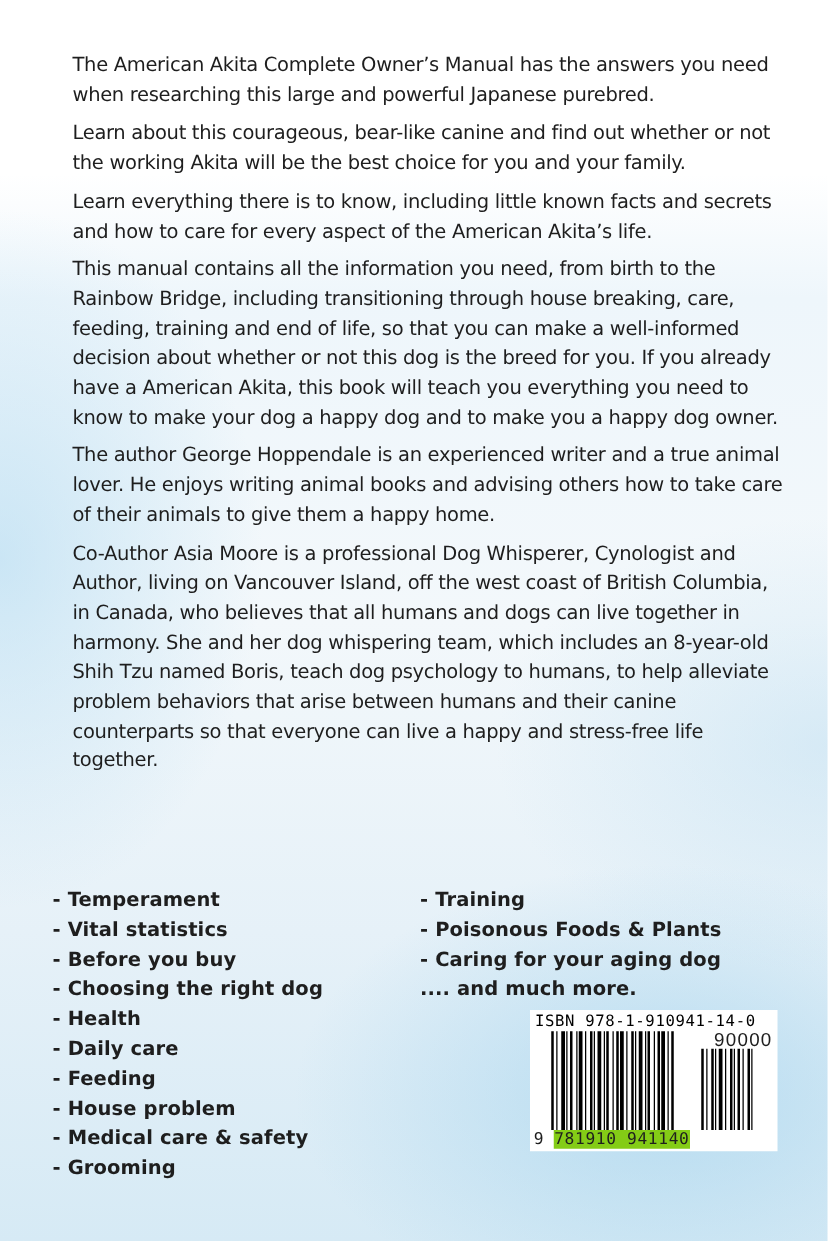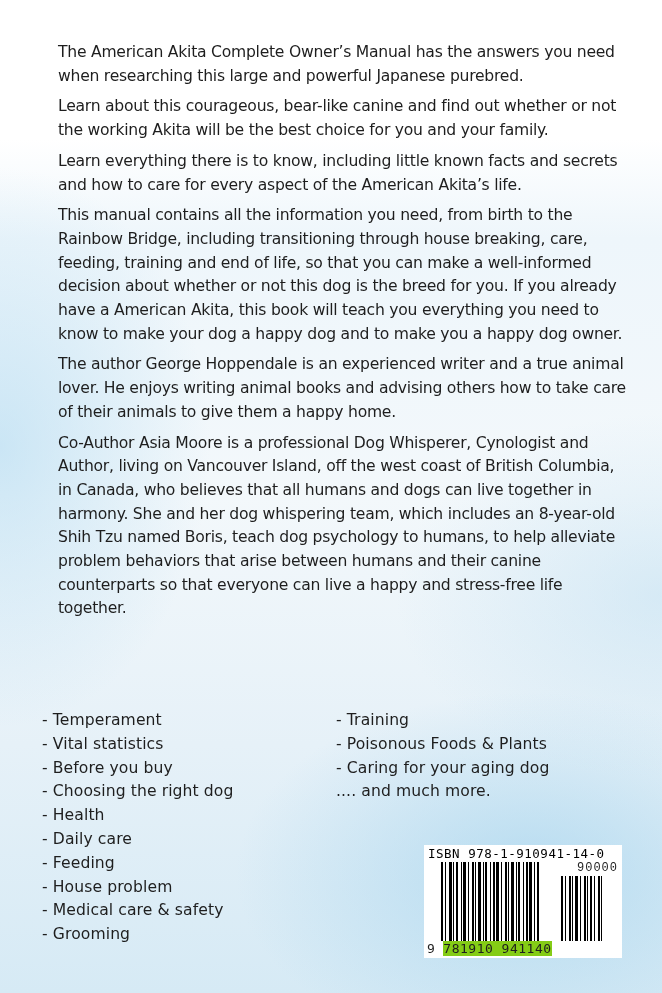--- a/index.html
+++ b/index.html
@@ -16,33 +16,33 @@
   .content { position:absolute; left:42px; top:41px; width:585px; }
   p.para {
     margin:0 0 7px 16px;
     font-size:15.6px; line-height:23.7px; letter-spacing:-0.25px;
   }
   .covered { margin-top:5px; font-size:15.6px; line-height:23.7px; letter-spacing:-0.2px; }
   .lists { position:absolute; left:42px; top:709px; width:585px; }
   .col { position:absolute; top:0; }
   .col.left { left:0; }
   .col.right { left:294px; }
-  .item { font-size:15.6px; line-height:23.8px; white-space:nowrap; letter-spacing:0.1px; }
+  .item { font-size:15.6px; line-height:23.8px; white-space:nowrap; letter-spacing:0.1px;font-weight:bold; }
   .barcode {
-    position:absolute; left:424px; top:845px; width:198px; height:113px;
+    position:absolute; left:424px; top:808px; width:198px; height:113px;
     background:#ffffff; box-sizing:border-box; padding:2px 4px;
   }
   .isbn-text {
     font-family:"DejaVu Sans Mono", monospace; font-size:12.5px; letter-spacing:0.5px;
     line-height:13px; color:#000; white-space:nowrap;
   }
   .bars { position:absolute; left:17px; top:17px; width:113px; height:82px; display:flex; }
   .bars2 { position:absolute; left:137px; top:31px; width:56px; height:65px; display:flex; }
   .bar { height:100%; background:#000; }
-  .price { position:absolute; right:4px; top:16px; font-family:Liberation Mono, monospace; font-size:12px; letter-spacing:1px; }
+  .price { position:absolute; right:4px; top:16px; font-family:Liberation Sans, sans-serif; font-size:15px; letter-spacing:1px; }
   .ean { position:absolute; left:3px; bottom:2px; font-family:"DejaVu Sans Mono", monospace; font-size:13px; letter-spacing:0.5px; background:#fff; }
   .ean span.digits { margin-left:8px; background:#84cc16; }
 </style>
 </head>
 <body>
 
 <div class="content">
   <p class="para">The American Akita Complete Owner’s Manual has the answers you need when researching this large and powerful Japanese purebred.</p>
   <p class="para">Learn about this courageous, bear-like canine and find out whether or not the working Akita will be the best choice for you and your family.</p>
   <p class="para">Learn everything there is to know, including little known facts and secrets and how to care for every aspect of the American Akita’s life.</p>

